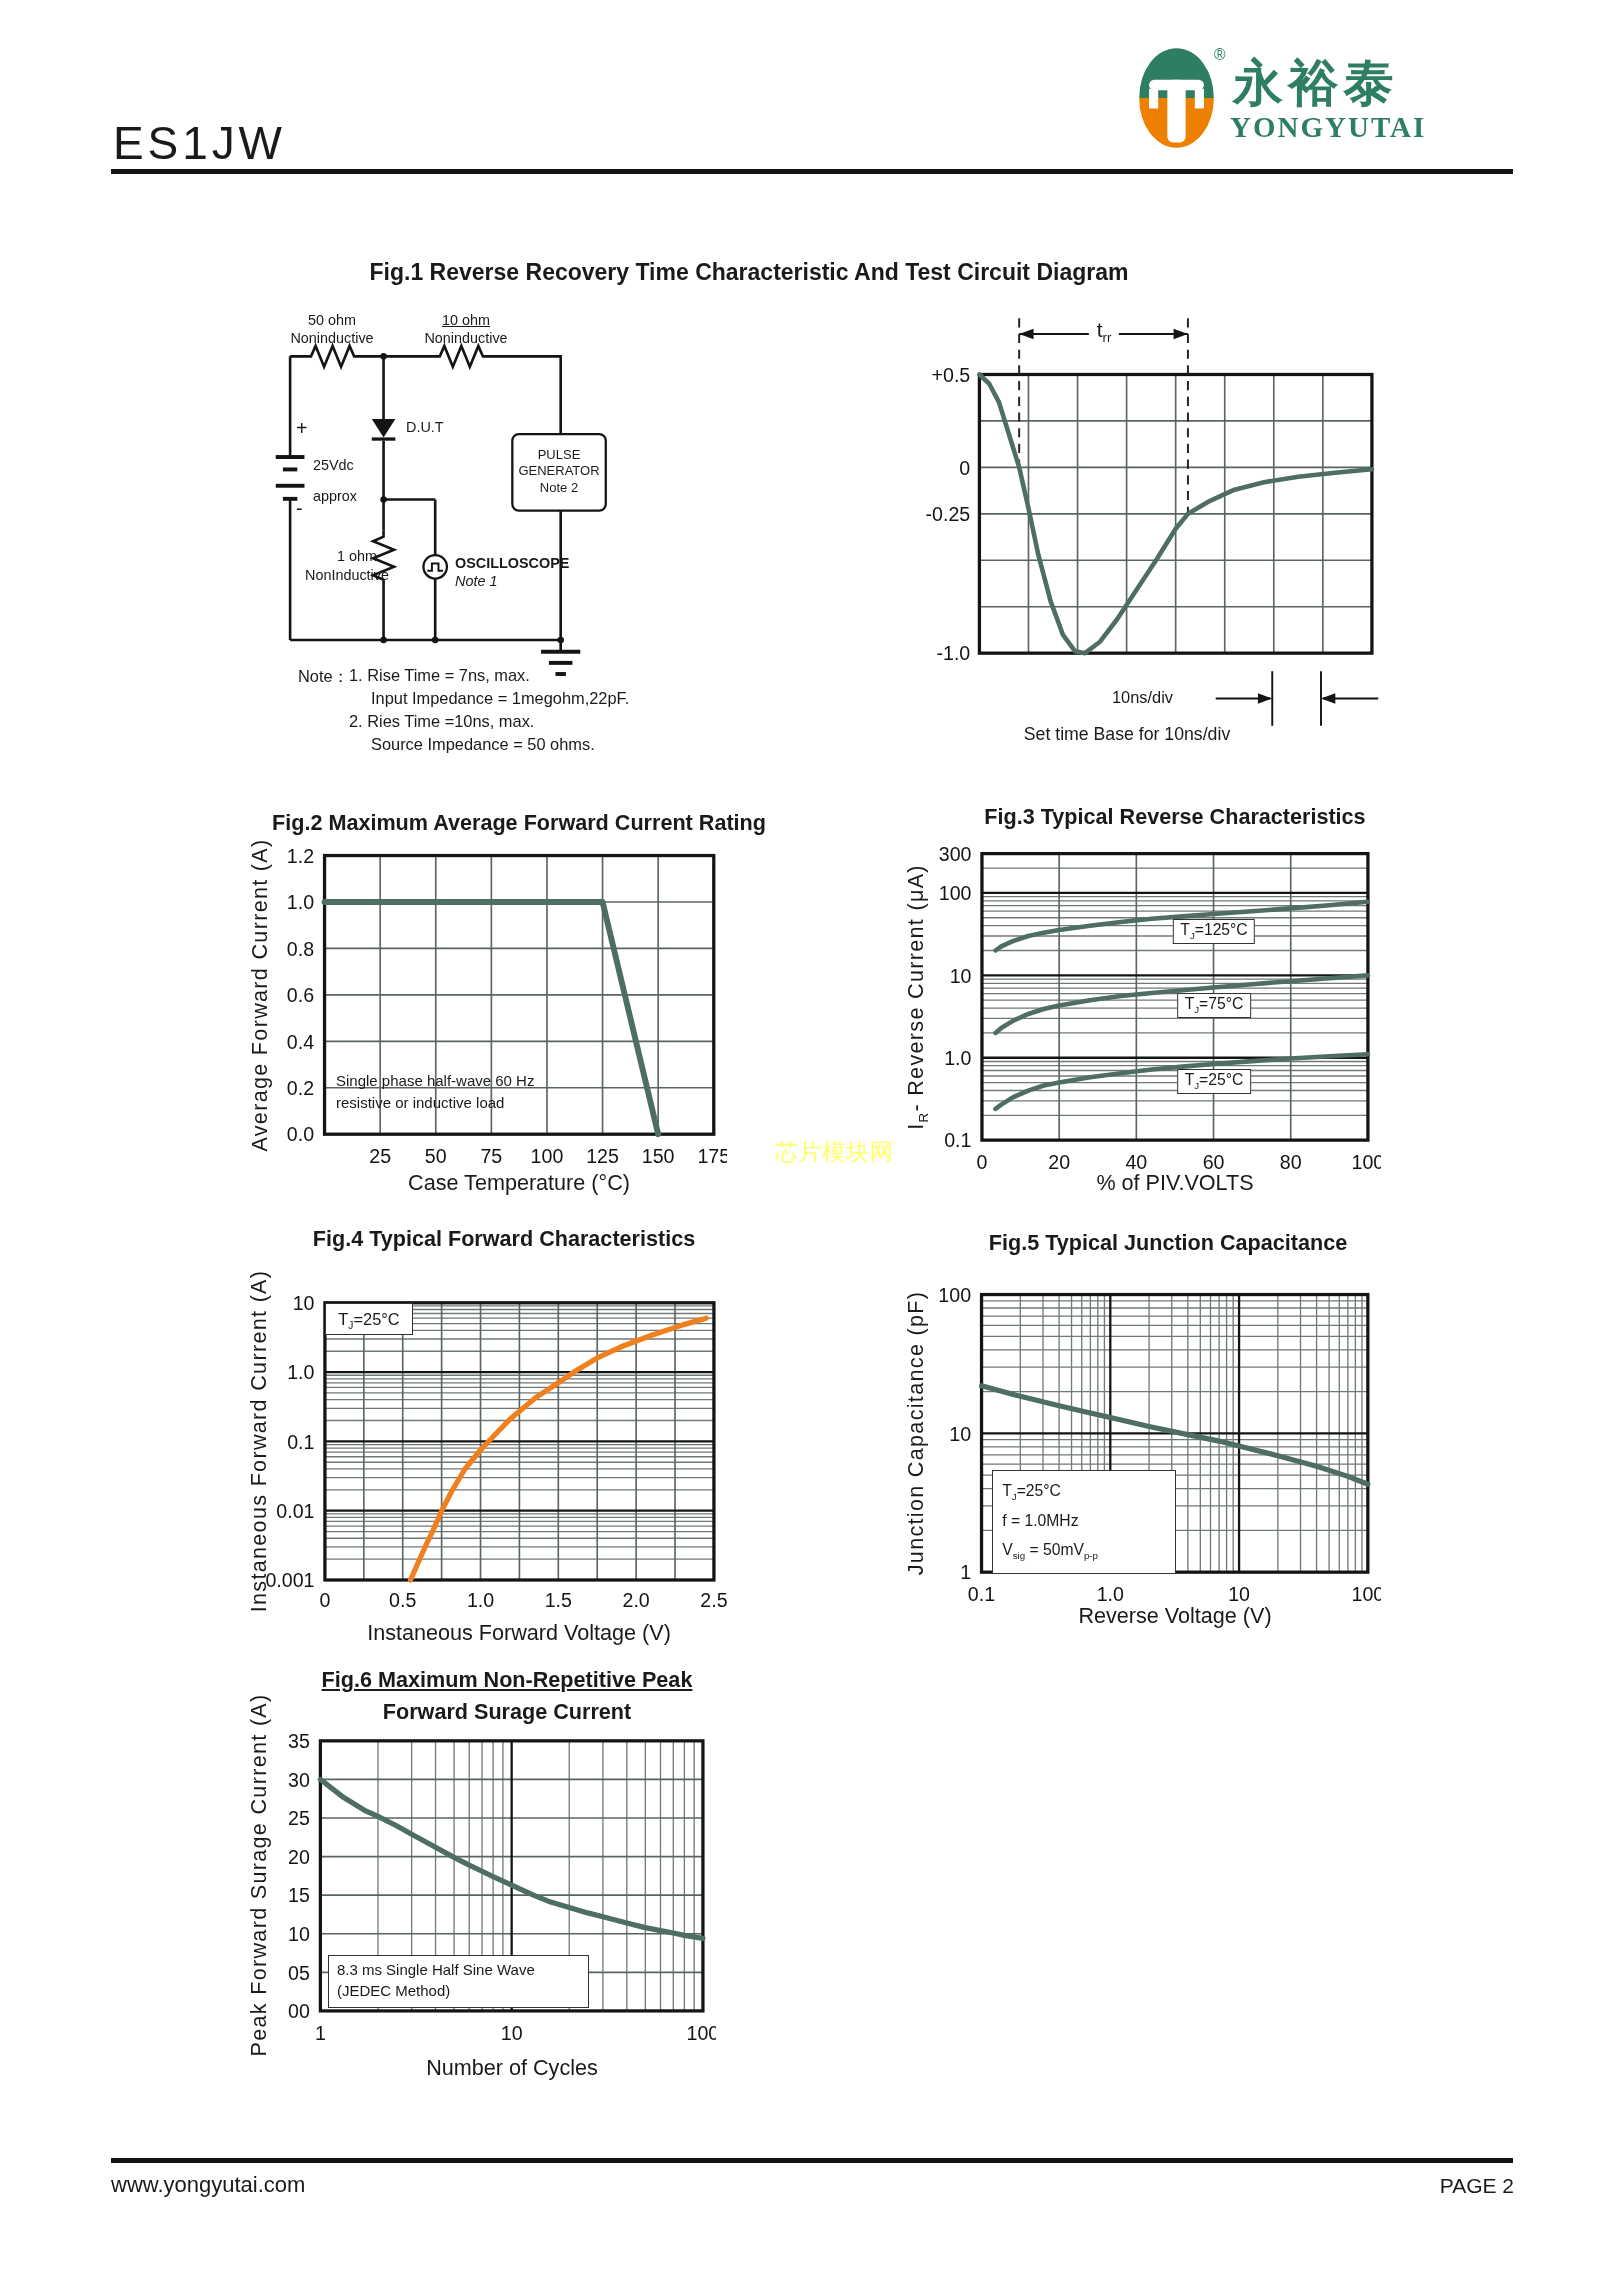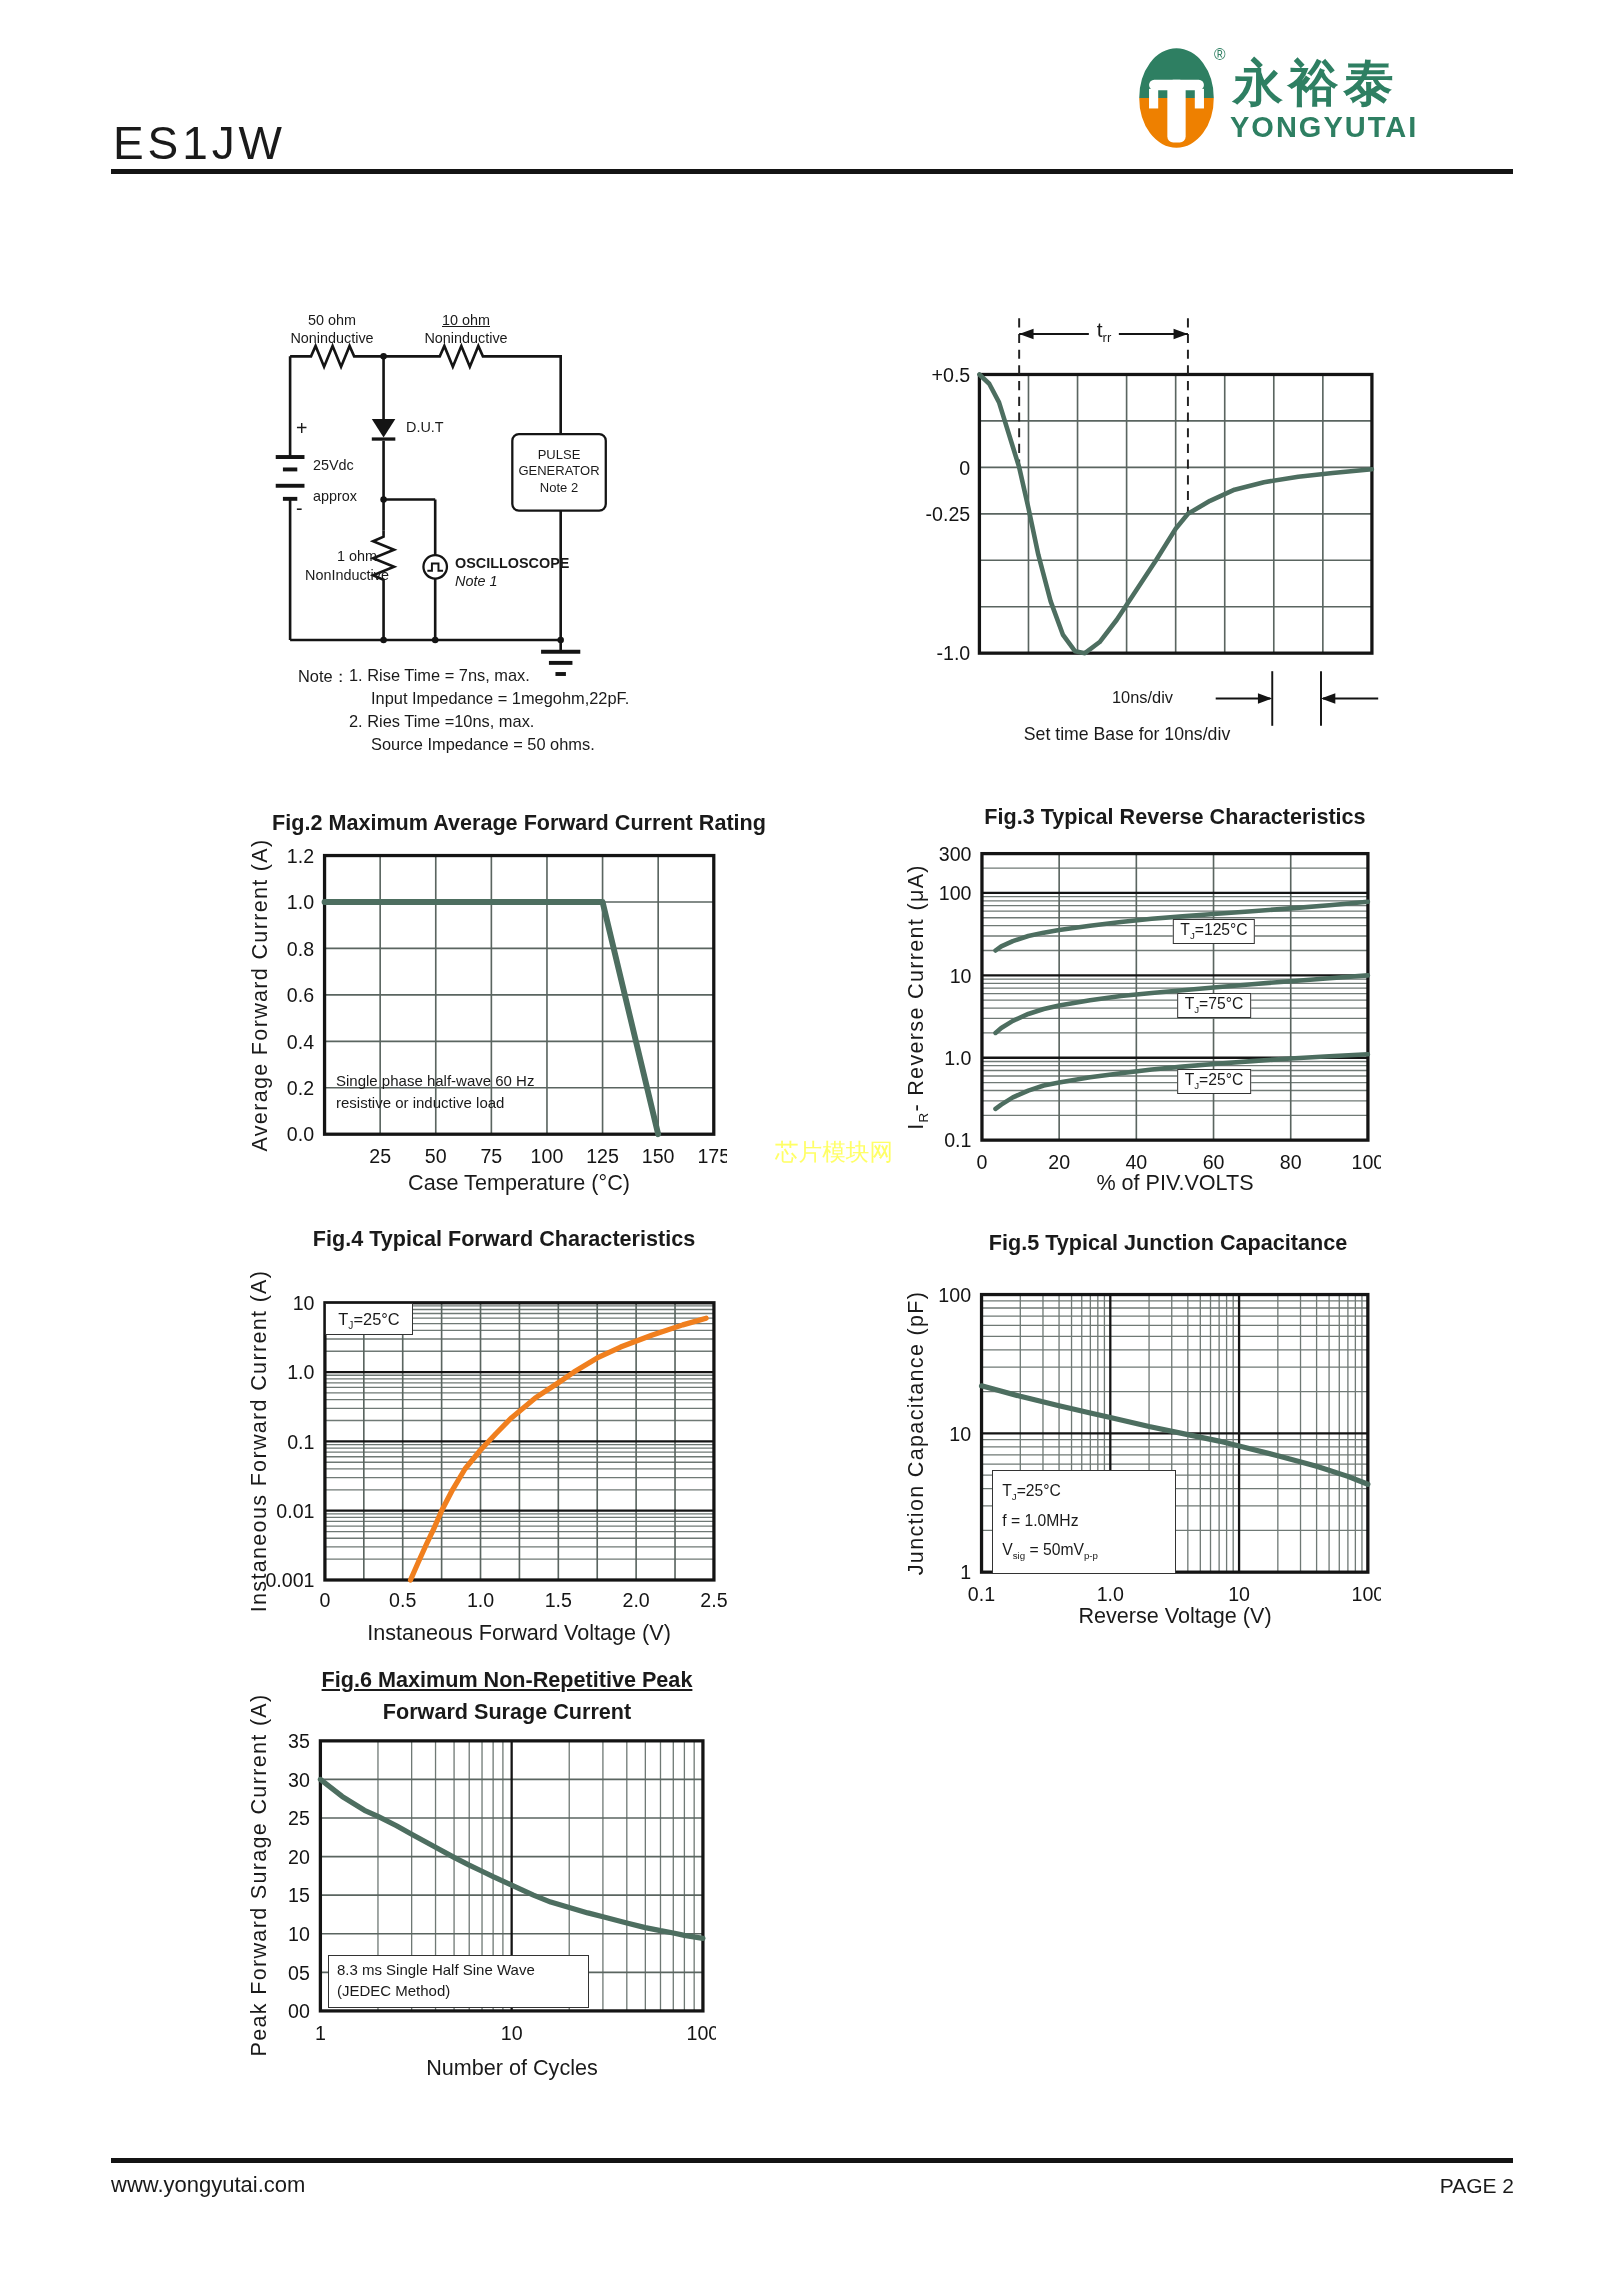--- a/index.html
+++ b/index.html
@@ -15,21 +15,21 @@
   .note{font-size:16.4px;}
   .rule{position:absolute;background:#141414;height:4.6px;}
   .annobox{position:absolute;border:1.3px solid #333;background:#fff;}
   sub{font-size:0.62em;}
   svg.chart{position:absolute;}
   svg text{font:30px "Liberation Sans",sans-serif;fill:#141414;}
   .curvelabel{position:absolute;border:1.3px solid #333;background:#fff;font-size:15.7px;
               padding:1.3px 6.5px;transform:translateX(-50%);white-space:nowrap;}
   .wm{position:absolute;color:#ffff66;font-size:23.6px;white-space:nowrap;}
   .logo-cn{position:absolute;color:#2e7f62;font-weight:bold;font-size:50px;letter-spacing:5.2px;white-space:nowrap;}
-  .logo-en{position:absolute;color:#2e7f62;font-weight:bold;font-size:29px;letter-spacing:2px;white-space:nowrap;}
+  .logo-en{position:absolute;color:#2e7f62;font-weight:bold;font-size:29px;letter-spacing:2px;white-space:nowrap;font-family:Liberation Serif, serif;}
   .logo-reg{position:absolute;color:#2e7f62;font-size:15.7px;}
 </style>
 </head>
 <body>
 
 <div class="page">
 
   <div class="t" style="left:113px;top:116px;font-size:46px;letter-spacing:3.9px;">ES1JW</div>
   <div class="rule" style="left:111px;top:169px;width:1402px;"></div>
 
@@ -38,20 +38,21 @@
     <path d="M3 78 A57 75 0 0 0 117 78 Z M60 154 A57 75 0 0 0 117 78 L3 78 A57 75 0 0 0 60 154 Z" fill="#ee8000"></path>
     <rect x="18" y="50" width="84" height="16" rx="8" fill="#fff"></rect>
     <rect x="46" y="50" width="28" height="96" rx="9" fill="#fff"></rect>
     <rect x="18" y="64" width="14" height="30" fill="#fff"></rect>
     <rect x="88" y="64" width="14" height="30" fill="#fff"></rect>
   </svg>
   <div class="logo-reg" style="left:1214px;top:46px;">®</div>
   <div class="logo-cn" style="left:1233px;top:50px;">永裕泰</div>
   <div class="logo-en" style="left:1230px;top:111px;">YONGYUTAI</div>
 
+  <div class="t figtitle c" style="left:749px;top:259px;font-size:23px;">Fig.1  Reverse Recovery Time Characteristic And Test Circuit Diagram</div>
 
   <svg style="position:absolute;left:262px;top:288px;" width="366" height="406" viewBox="0 0 560 620">
     <g stroke="#141414" stroke-width="4" fill="none">
       <path d="M43 104 H75 l7 -16 l13 32 l13 -32 l13 32 l13 -32 l7 16 H272 l7 -16 l13 32 l13 -32 l13 32 l13 -32 l7 16 H457 V223"></path>
       <path d="M457 340 V538 M43 538 H457"></path>
       <path d="M43 104 V258 M43 322 V538"></path>
       <path d="M186 104 V200 M186 233 V370 M186 323 H265 M265 323 V408 M265 444 V538"></path>
       <path d="M186 370 v10 l-16 7 l32 13 l-32 13 l32 13 l-32 13 l16 7 v10 V538"></path>
       <circle cx="265" cy="426" r="18" stroke-width="3.5"></circle>
       <path d="M253 432 h7 v-11 h10 v11 h7" stroke-width="3"></path>

